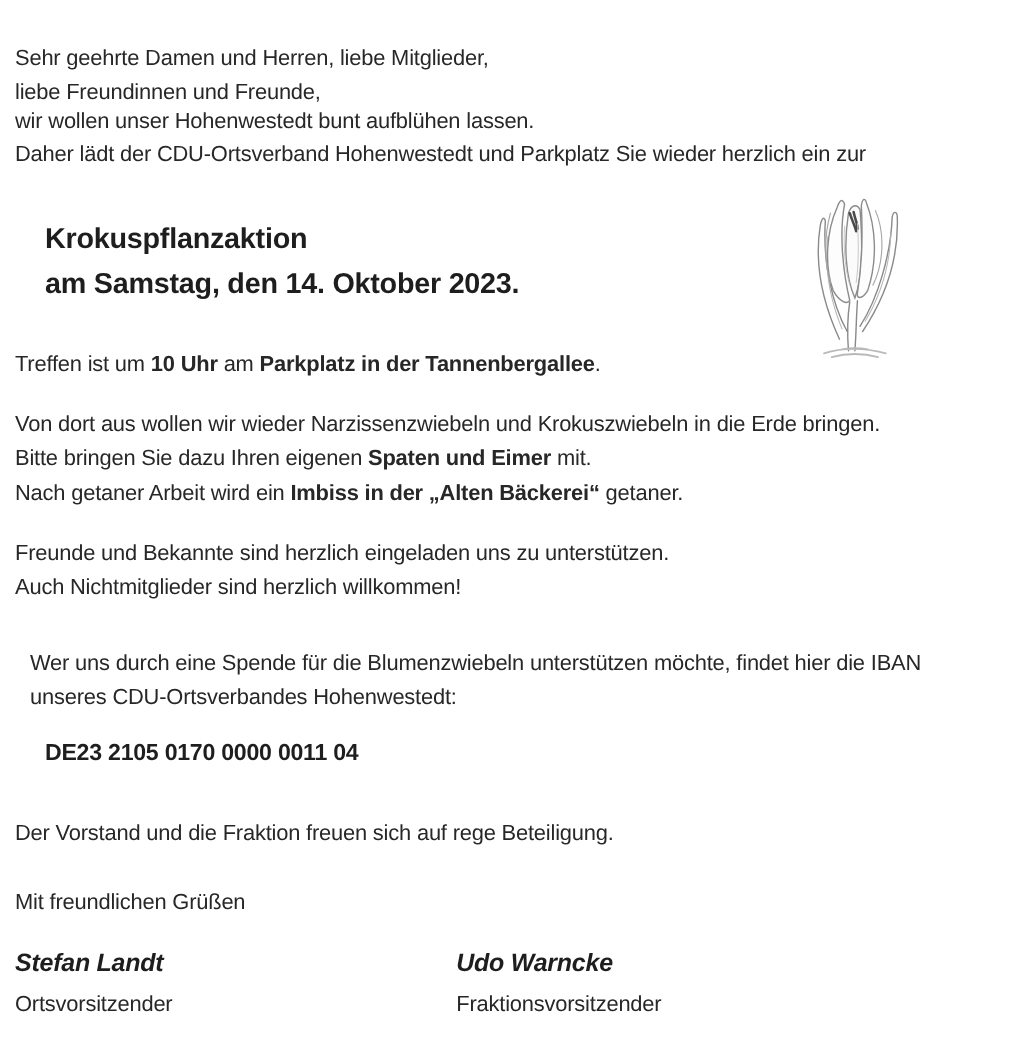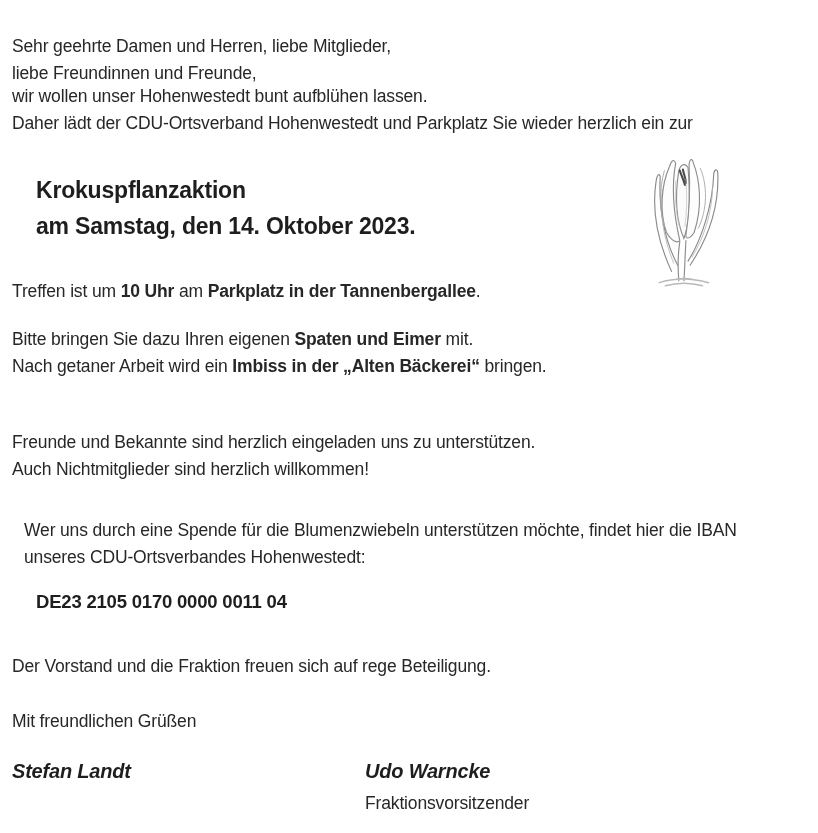--- a/index.html
+++ b/index.html
@@ -86,38 +86,40 @@
   <path d="M48,89 C46,102 46,114 47,127 M54,88 C53,102 53,114 52,127" stroke="#8a8a8a"></path>
 
   <path d="M28,129 Q50,122 76,129 M34,132 Q52,127 70,132 M42,126 Q52,124 62,126" stroke="#b9b9b9" stroke-width="1.4"></path>
 </svg>
 
 <div class="abs meeting body-text">
   <span>Treffen ist um </span><span class="b">10 Uhr</span><span> am </span><span class="b">Parkplatz in der Tannenbergallee</span><span>.</span>
 </div>
 
 <div class="abs details body-text">
+  <div>Von dort aus wollen wir wieder Narzissenzwiebeln und Krokuszwiebeln in die Erde bringen.</div>
   <div><span>Bitte bringen Sie dazu Ihren eigenen </span><span class="b">Spaten und Eimer</span><span> mit.</span></div>
-  <div><span>Nach getaner Arbeit wird ein </span><span class="b">Imbiss in der „Alten Bäckerei“</span><span> bringen.</span></div>
+  <div><span>Nach getaner Arbeit wird ein </span><span class="b">Imbiss in der „Alten Bäckerei“</span><span> getaner.</span></div>
 </div>
 
 <div class="abs invitation body-text">
   <div>Freunde und Bekannte sind herzlich eingeladen uns zu unterstützen.</div>
   <div>Auch Nichtmitglieder sind herzlich willkommen!</div>
 </div>
 
 <div class="abs donation body-text">
   <div>Wer uns durch eine Spende für die Blumenzwiebeln unterstützen möchte, findet hier die IBAN</div>
   <div>unseres CDU-Ortsverbandes Hohenwestedt:</div>
 </div>
 
 <div class="abs iban">DE23 2105 0170 0000 0011 04</div>
 
 <div class="abs participation body-text">Der Vorstand und die Fraktion freuen sich auf rege Beteiligung.</div>
 <div class="abs regards body-text">Mit freundlichen Grüßen</div>
 
 <div class="sig-col left">
   <div class="sig-name">Stefan Landt</div>
+  <div class="sig-role">Ortsvorsitzender</div>
 </div>
 <div class="sig-col right">
   <div class="sig-name">Udo Warncke</div>
   <div class="sig-role">Fraktionsvorsitzender</div>
 </div>
 
 </body></html>

